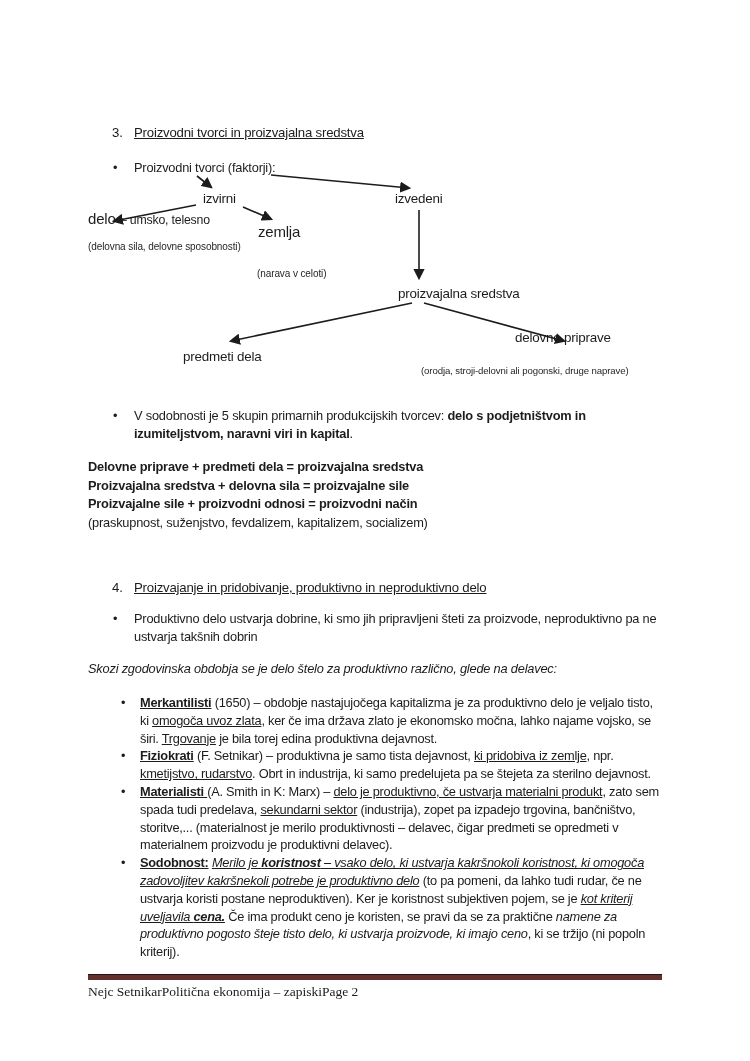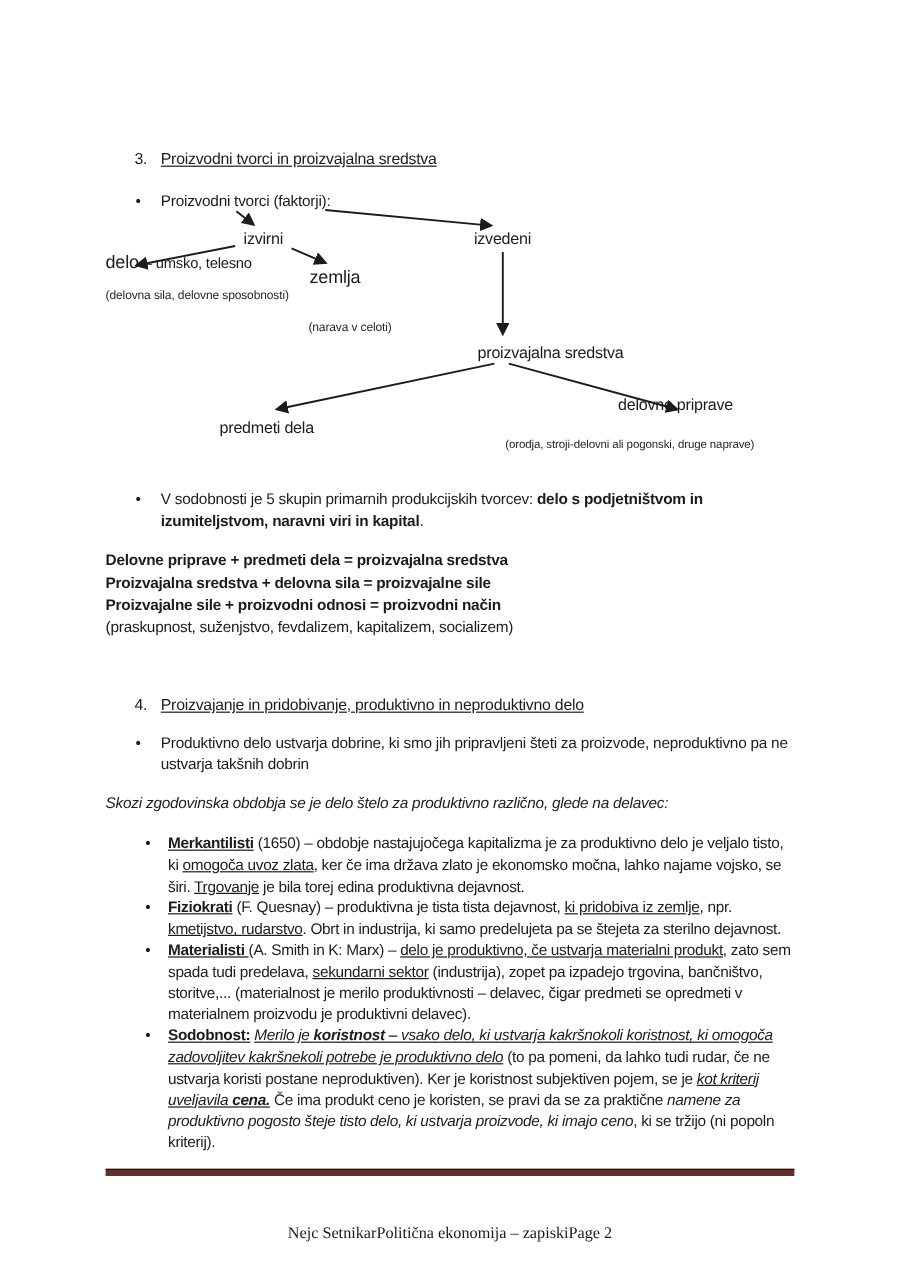--- a/index.html
+++ b/index.html
@@ -26,21 +26,21 @@
   .diagram-big{font-size:15px;letter-spacing:-0.2px;white-space:nowrap;}
   .diagram-mid{font-size:12.3px;letter-spacing:-0.2px;}
   .diagram-note{font-size:10px;letter-spacing:-0.1px;white-space:nowrap;color:#262626;}
   .formulas div{font-size:12.8px;line-height:18.6px;letter-spacing:-0.2px;font-weight:700;white-space:nowrap;}
   .formulas .note{font-weight:400;}
   .theory{display:flex;margin:0;}
   .theory-text{font-size:12.8px;line-height:17.8px;letter-spacing:-0.25px;width:522px;}
   .theory .bullet-glyph{width:19px;flex:0 0 19px;line-height:17.8px;}
   .intro-line{font-size:12.8px;letter-spacing:-0.2px;font-style:italic;white-space:nowrap;}
   .footer-rule{height:5px;border-top:1.5px solid #241110;background:#63302c;}
-  .footer-row{display:flex;justify-content:center;font-family:"Liberation Serif", serif;font-size:13.5px;color:#1a1a1a;margin-top:36px;}
+  .footer-row{display:flex;justify-content:flex-start;font-family:"Liberation Serif", serif;font-size:13.5px;color:#1a1a1a;}
   svg.arrows{position:absolute;left:0;top:0;pointer-events:none;}
 </style>
 </head>
 <body>
 
 <div class="page">
 
   <svg class="arrows" width="750" height="1061" viewBox="0 0 750 1061">
     <defs>
       <marker id="ah" viewBox="0 0 10 10" refX="8" refY="5" markerWidth="7" markerHeight="7" orient="auto-start-reverse">
@@ -107,21 +107,21 @@
 
   <div class="abs intro-line" style="left:88px;top:661px;">Skozi zgodovinska obdobja se je delo štelo za produktivno različno, glede na delavec:</div>
 
   <div class="abs" style="left:121px;top:694px;">
     <div class="theory">
       <span class="bullet-glyph">•</span>
       <div class="theory-text"><span class="b u">Merkantilisti</span><span> (1650) – obdobje nastajujočega kapitalizma je za produktivno delo je veljalo tisto, ki </span><span class="u">omogoča uvoz zlata</span><span>, ker če ima država zlato je ekonomsko močna, lahko najame vojsko, se širi. </span><span class="u">Trgovanje</span><span> je bila torej edina produktivna dejavnost.</span></div>
     </div>
     <div class="theory">
       <span class="bullet-glyph">•</span>
-      <div class="theory-text"><span class="b u">Fiziokrati</span><span> (F. Quesnay) – produktivna je tista tista dejavnost, </span><span class="u">ki pridobiva iz zemlje</span><span>, npr. </span><span class="u">kmetijstvo, rudarstvo</span><span>. Obrt in industrija, ki samo predelujeta pa se štejeta za sterilno dejavnost.</span></div>
+      <div class="theory-text"><span class="b u">Fiziokrati</span><span> (F. Setnikar) – produktivna je samo tista dejavnost, </span><span class="u">ki pridobiva iz zemlje</span><span>, npr. </span><span class="u">kmetijstvo, rudarstvo</span><span>. Obrt in industrija, ki samo predelujeta pa se štejeta za sterilno dejavnost.</span></div>
     </div>
     <div class="theory">
       <span class="bullet-glyph">•</span>
       <div class="theory-text"><span class="b u">Materialisti </span><span>(A. Smith in K: Marx) – </span><span class="u">delo je produktivno, če ustvarja materialni produkt</span><span>, zato sem spada tudi predelava, </span><span class="u">sekundarni sektor</span><span> (industrija), zopet pa izpadejo trgovina, bančništvo, storitve,... (materialnost je merilo produktivnosti – delavec, čigar predmeti se opredmeti v materialnem proizvodu je produktivni delavec).</span></div>
     </div>
     <div class="theory">
       <span class="bullet-glyph">•</span>
       <div class="theory-text"><span class="b u">Sodobnost:</span><span> </span><span class="i u">Merilo je </span><span class="b i u">koristnost</span><span class="i u"> – vsako delo, ki ustvarja kakršnokoli koristnost, ki omogoča zadovoljitev kakršnekoli potrebe je produktivno delo</span><span> (to pa pomeni, da lahko tudi rudar, če ne ustvarja koristi postane neproduktiven). Ker je koristnost subjektiven pojem, se je </span><span class="i u">kot kriterij uveljavila </span><span class="b i u">cena.</span><span> Če ima produkt ceno je koristen, se pravi da se za praktične </span><span class="i">namene za produktivno pogosto šteje tisto delo, ki ustvarja proizvode, ki imajo ceno</span><span>, ki se tržijo (ni popoln kriterij).</span></div>
     </div>
   </div>

